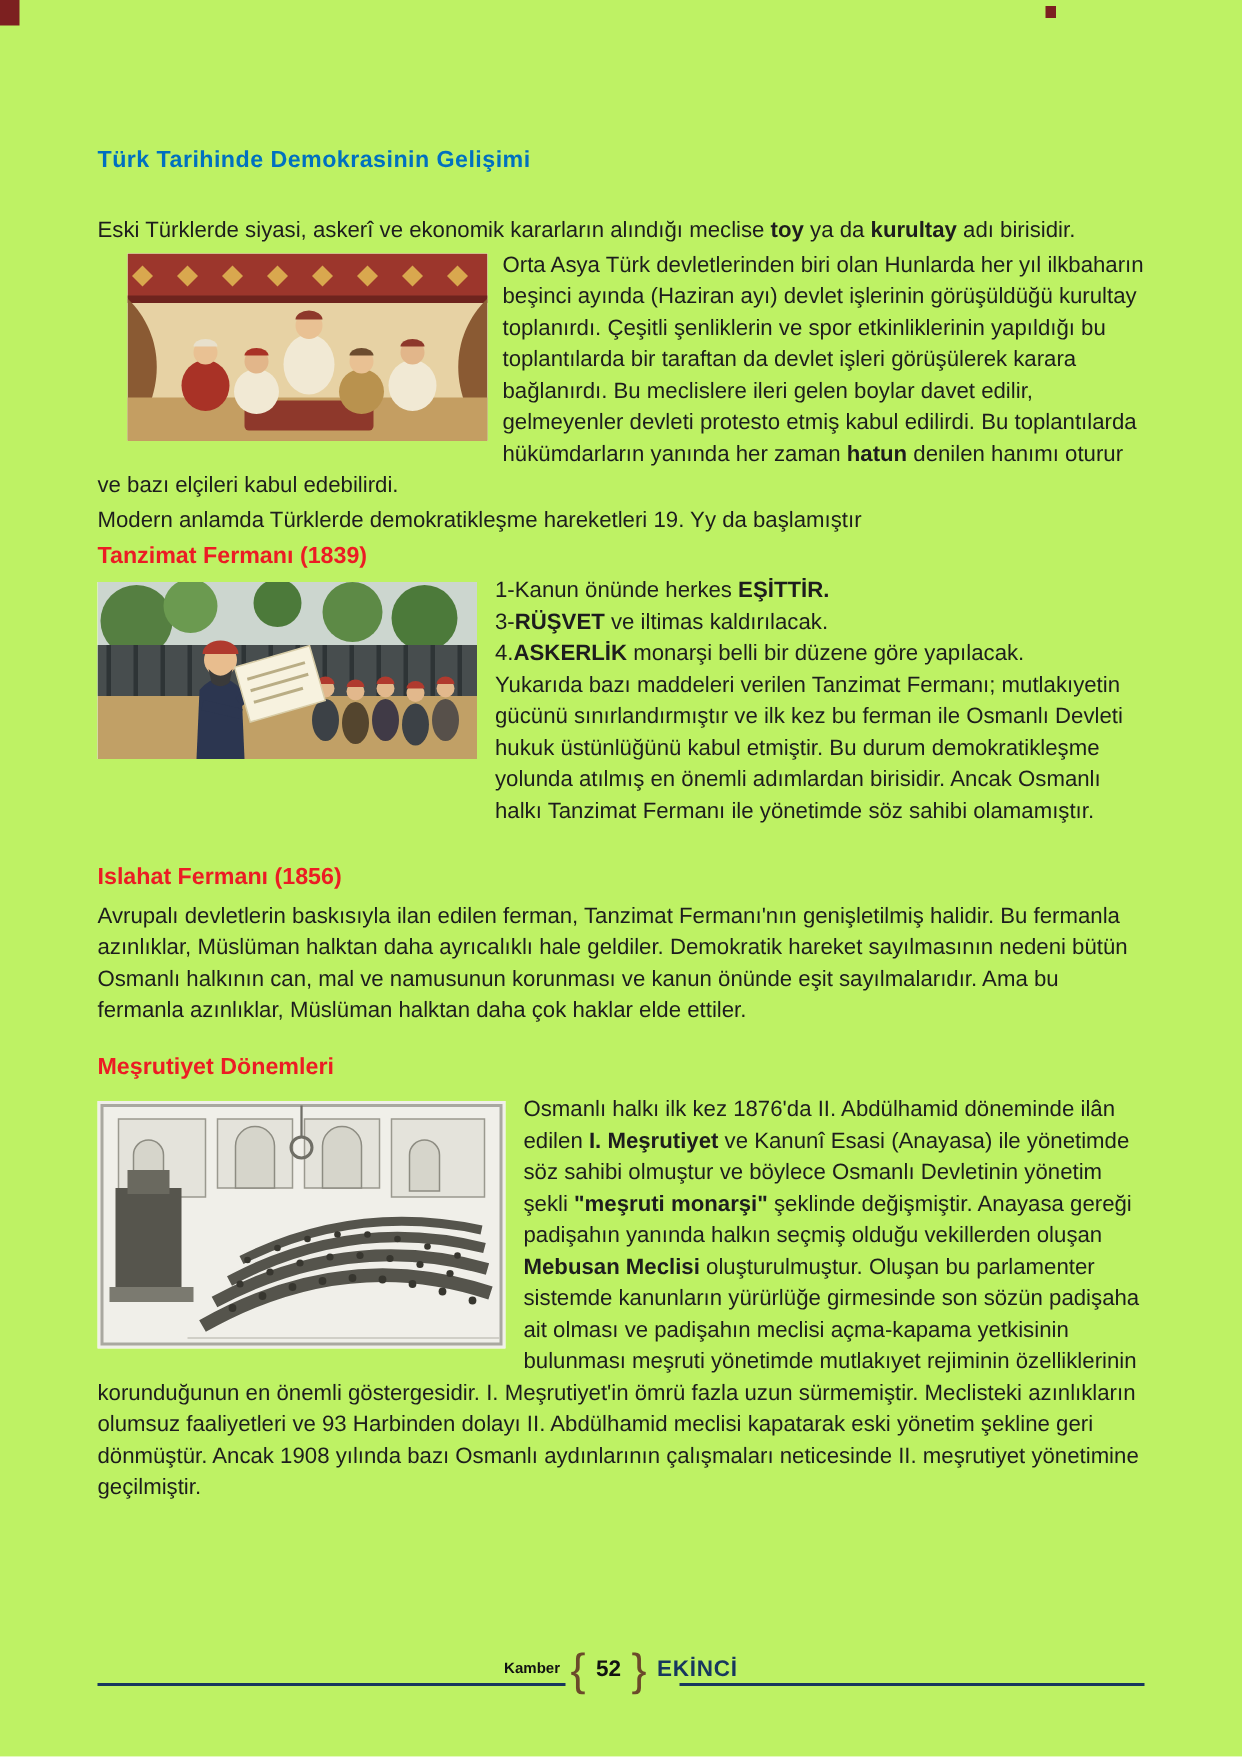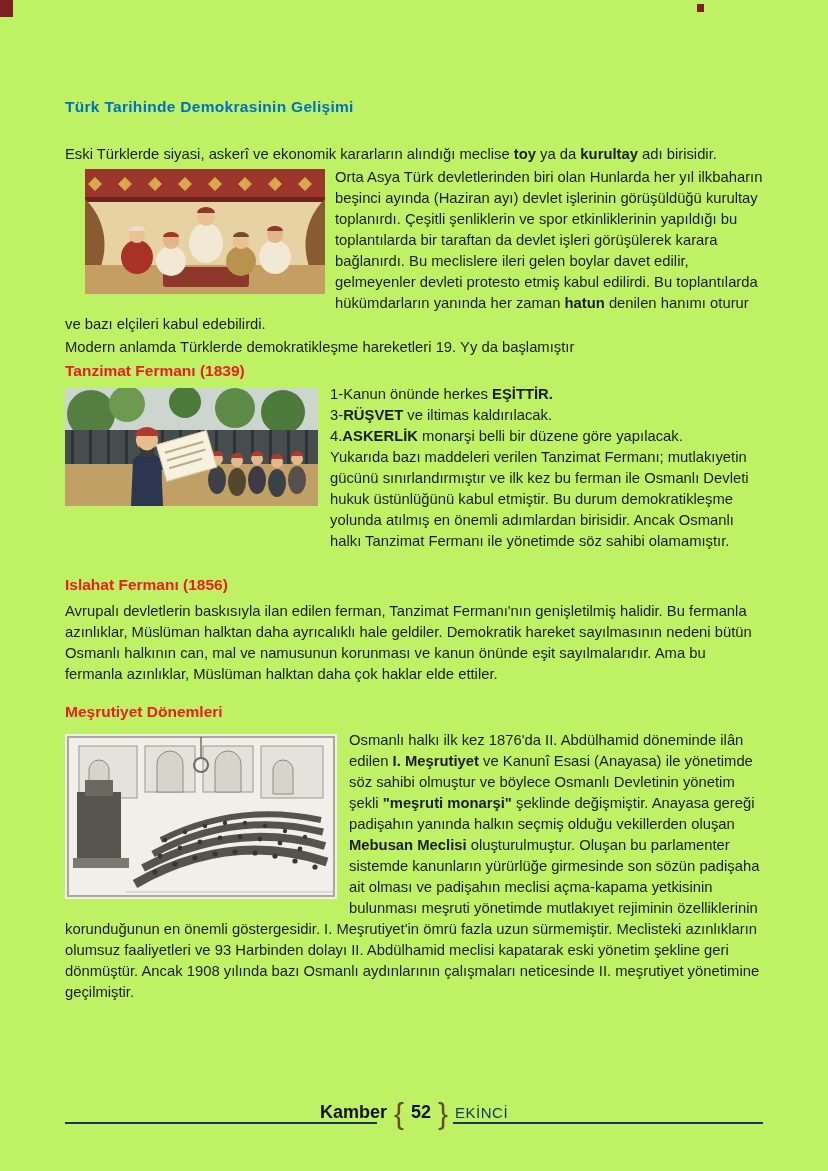--- a/index.html
+++ b/index.html
@@ -42,24 +42,24 @@
   .item { margin:0; }
 
   .footer { position:absolute; left:65px; top:1093px; width:698px; height:48px; }
   .f-line { position:absolute; top:29px; height:2px; background:#17375E; }
   .f-line-left  { left:0; width:312px; }
   .f-line-right { left:388px; right:0; }
   .f-center {
     position:absolute; left:0; top:4px; width:100%;
     display:flex; justify-content:center; align-items:center; gap:7px;
   }
-  .f-kamber { font-weight:bold; font-size:18px; color:#111111; }
-  .f-ekinci { font-weight:normal; font-size:15px; color:#17375E; letter-spacing:.5px; }
+  .f-kamber { font-weight:bold; font-size:10px; color:#111111; }
+  .f-ekinci { font-weight:bold; font-size:15px; color:#17375E; letter-spacing:.5px; }
   .f-brace { font-size:30px; line-height:30px; color:#6b4a2a; font-weight:normal; transform:translateY(2px); }
-  .f-num { font-weight:bold; font-size:18px; color:#111111; }
+  .f-num { font-weight:bold; font-size:15px; color:#111111; }
 </style>
 </head>
 <body>
 
 <div class="page">
   <div class="corner-tl"></div>
   <div class="corner-tr"></div>
 
   <div class="content">
 

